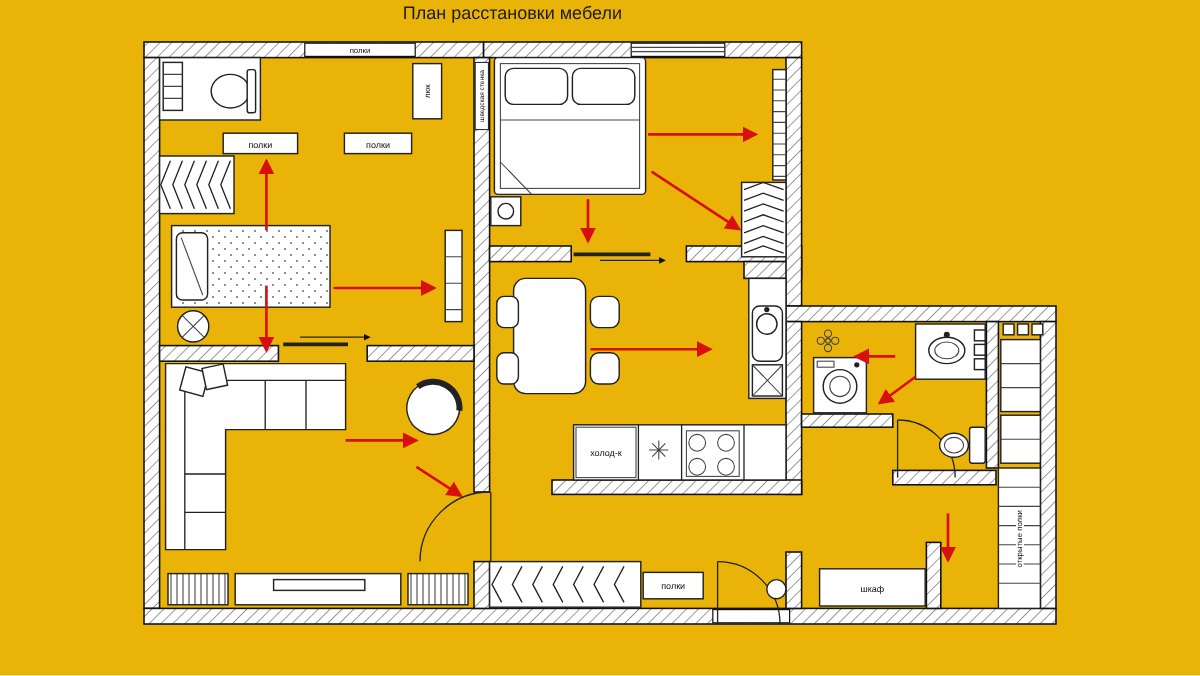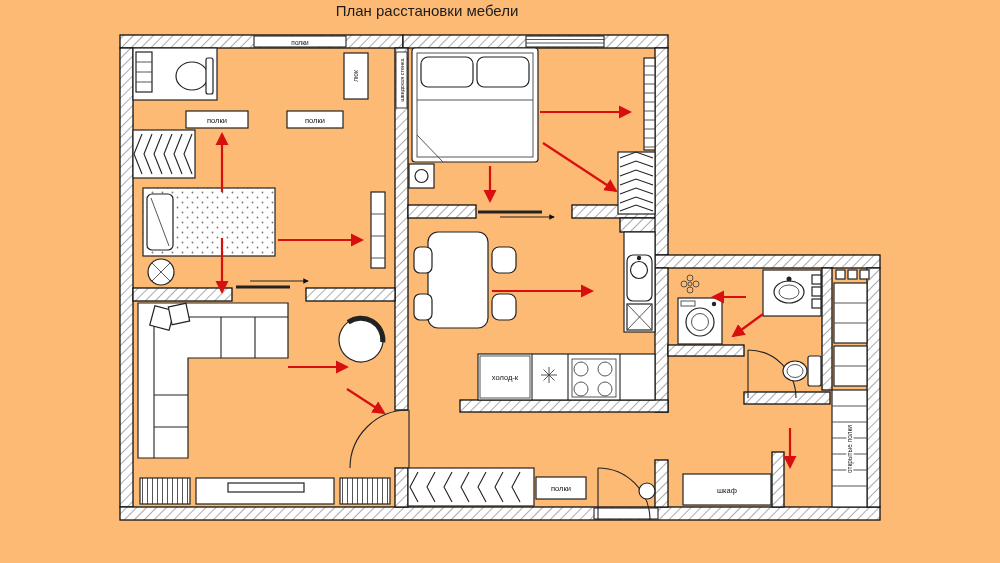--- a/index.html
+++ b/index.html
@@ -1,16 +1,16 @@
 <!DOCTYPE html>
 <html><head>
 <meta charset="utf-8">
 <style>
   html,body{margin:0;padding:0;background:#fff}
-  .stage{position:relative;width:1000px;height:563px;background:#fdba74;font-family:"Liberation Sans",sans-serif;overflow:hidden}
+  .stage{position:relative;width:1000px;height:563px;background:#eab308;font-family:"Liberation Sans",sans-serif;overflow:hidden}
   svg{position:absolute;left:0;top:0}
   .wall{fill:url(#hatch);stroke:#111;stroke-width:1.3}
   .furn{fill:#fff;stroke:#222;stroke-width:1.2}
   .ln{fill:none;stroke:#222;stroke-width:1.1}
   .thin{fill:none;stroke:#444;stroke-width:.9}
   .door{fill:none;stroke:#222;stroke-width:1.1}
   text{fill:#111}
   .lbl{font-size:7.5px;text-anchor:middle}
   .sm{font-size:6.5px;text-anchor:middle}
   .xs{font-size:5.5px;text-anchor:middle}

